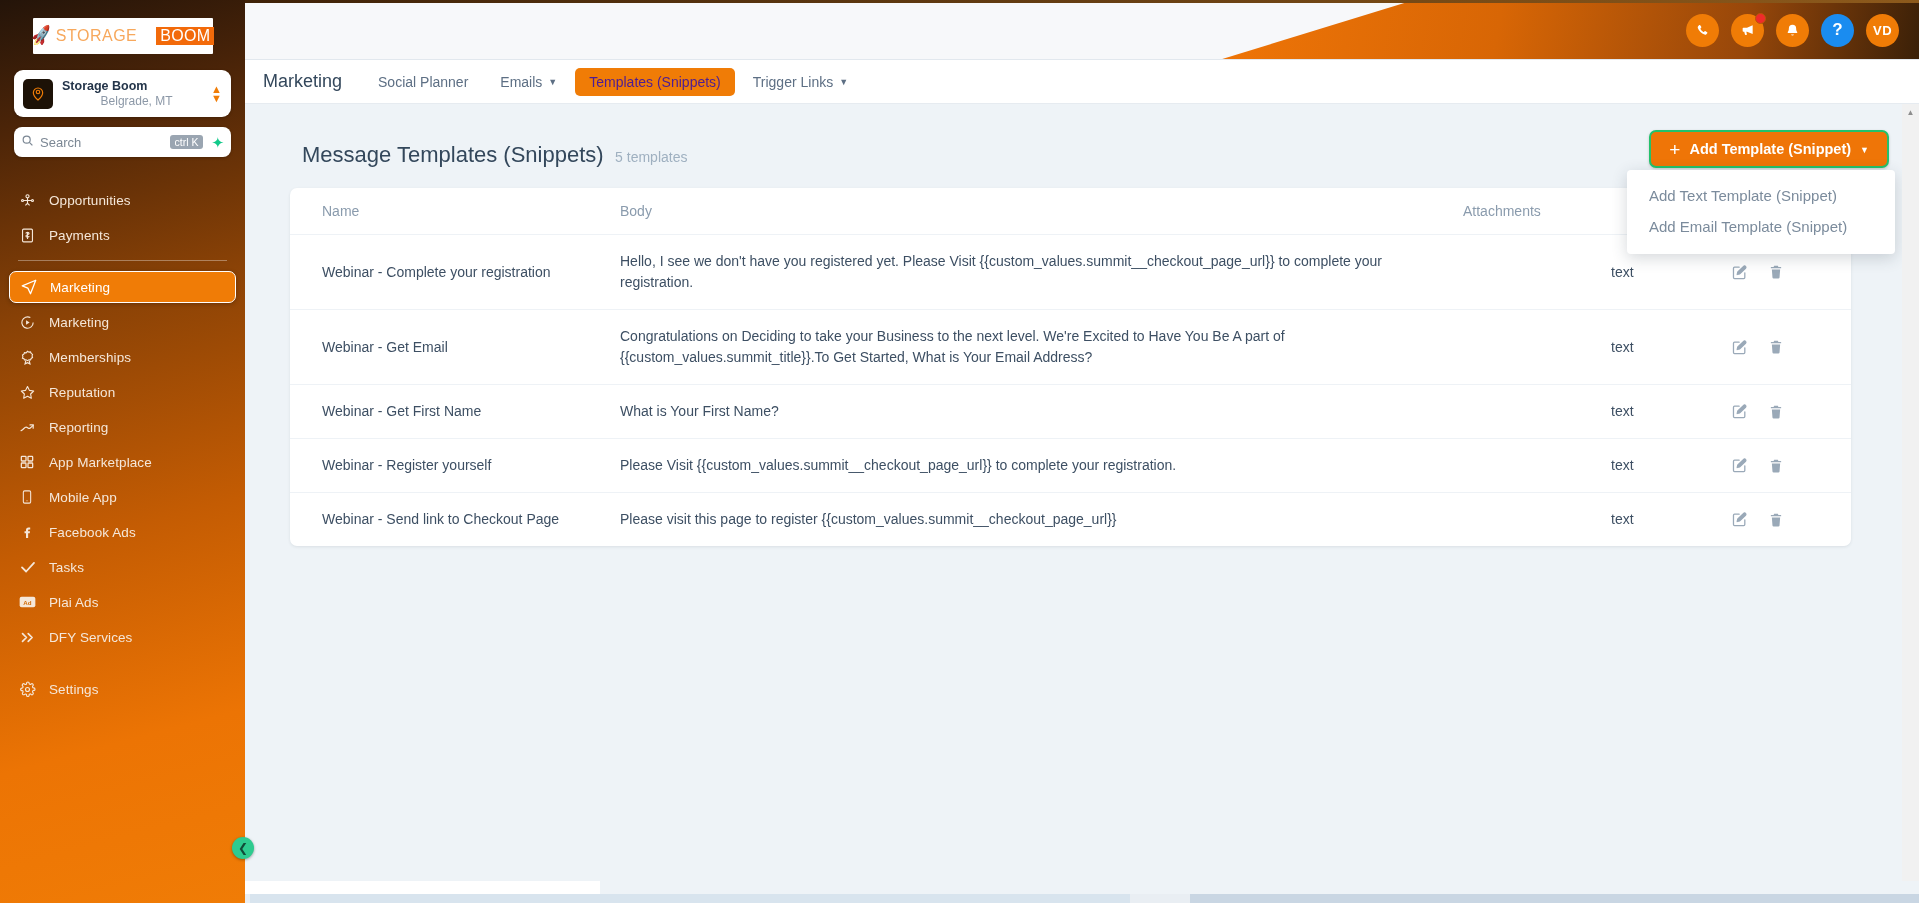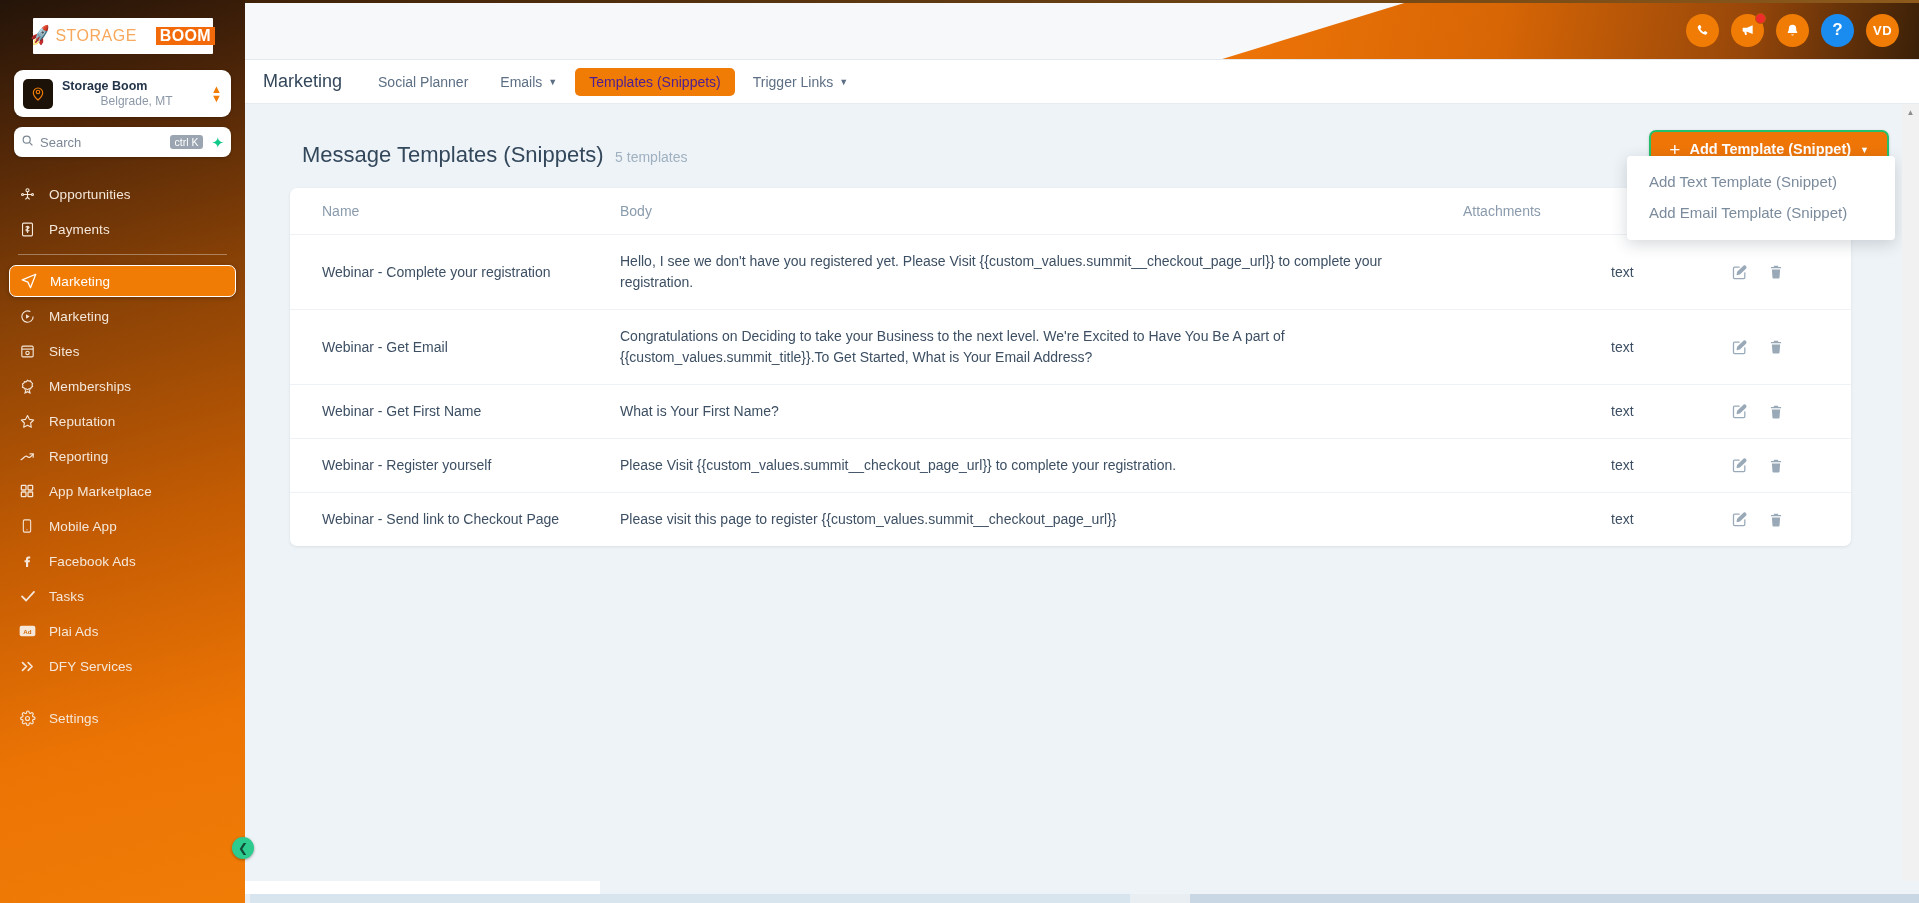--- a/index.html
+++ b/index.html
@@ -22,42 +22,42 @@
   .logo-wrap {
     margin: 18px auto 12px auto;
     background: #fff;
     width: 180px; height: 36px;
     display: flex; align-items: center; justify-content: center;
     border-radius: 1px;
   }
   .logo-rocket { font-size: 17px; line-height: 1; margin-right: 4px; transform: rotate(-10deg); }
   .logo-text1 { color: #f7a85c; font-size: 16px; letter-spacing: .5px; font-weight: 400; }
   .logo-text2 {
-    color: #fff; background: #f26a0a; font-size: 16px; font-weight: 700;
+    color: #fff; background: #f26a0a; font-size: 16px; font-weight: 400;
     padding: 0 4px; letter-spacing: .3px; margin-left: 19px;
   }
 
   .loc-card {
     margin: 4px 14px 10px 14px;
     background: #fff; border-radius: 9px;
     height: 47px; display: flex; align-items: center; padding: 0 9px;
     box-shadow: 0 1px 3px rgba(0,0,0,.25);
   }
   .loc-avatar {
     width: 30px; height: 30px; border-radius: 5px; background: #1d1207;
     display: flex; align-items: center; justify-content: center;
     color: #f07c06; font-size: 15px; flex: 0 0 30px;
   }
   .loc-meta { margin-left: 9px; flex: 1 1 auto; min-width: 0; }
   .loc-name { font-size: 12.5px; color: #24354a; font-weight: 700; line-height: 15px; white-space: nowrap; overflow: hidden; }
   .loc-sub  { font-size: 12px; color: #8c98a7; line-height: 15px; white-space: nowrap; overflow: hidden; text-align: center; }
   .loc-chev { color: #f07c06; font-size: 11px; line-height: 9px; text-align: center; }
 
   .search-box {
-    margin: 0 14px 16px 14px; background: #fff; border-radius: 8px;
+    margin: 0 14px 22px 14px; background: #fff; border-radius: 8px;
     height: 30px; display: flex; align-items: center; padding: 0 7px;
     box-shadow: 0 1px 3px rgba(0,0,0,.25);
     position: relative;
   }
   .search-icon { color: #7b8794; font-size: 12px; margin-right: 6px; }
   .search-input {
     border: 0; outline: 0; font-size: 13px; color: #4a5664; flex: 1 1 auto;
     font-family: "Liberation Sans", sans-serif; background: transparent; min-width: 0;
   }
   .search-input::placeholder { color: #7b8794; }
@@ -134,21 +134,21 @@
 
   .add-wrap { position: relative; }
   .add-btn {
     background: #ef7507; color: #fff; border: 2px solid #23c16b; border-radius: 7px;
     height: 38px; padding: 0 18px; display: flex; align-items: center; gap: 9px;
     font-size: 14.5px; font-weight: 700; cursor: pointer; white-space: nowrap;
     box-shadow: 0 1px 3px rgba(0,0,0,.18);
   }
   .add-btn .plus { font-size: 19px; font-weight: 400; line-height: 1; }
   .dropdown {
-    position: absolute; top: 26px; right: -6px; width: 268px;
+    position: absolute; top: 40px; right: -6px; width: 268px;
     background: #fff; border-radius: 4px; padding: 10px 0 12px 0;
     box-shadow: 0 4px 16px rgba(40,55,70,.20);
   }
   .dd-item { font-size: 15px; color: #7b8b9c; padding: 7px 22px; cursor: pointer; white-space: nowrap; }
 
   .card {
     background: #fff; border-radius: 7px; box-shadow: 0 1px 3px rgba(40,55,70,.10);
     overflow: hidden; width: 1561px;
   }
   table { width: 100%; border-collapse: collapse; table-layout: fixed; }
@@ -262,30 +262,20 @@
       <div class="nav-item">
         <span class="ico">
           <svg width="17" height="17" viewBox="0 0 24 24" fill="none" stroke="#f5e7d9" stroke-width="1.6">
             <path d="M20 12a8 8 0 1 1-4-6.9"></path>
               <path d="M10 8.8 15 12l-5 3.2z" fill="#f5e7d9" stroke="none"></path>
           </svg>
         </span>
         <span class="lbl">Marketing</span>
       </div>
 
-      <div class="nav-item">
-        <span class="ico">
-          <svg width="17" height="17" viewBox="0 0 24 24" fill="none" stroke="#f5e7d9" stroke-width="1.6">
-            <rect x="4" y="4.5" width="16" height="15" rx="1.6"></rect>
-              <path d="M4 8.6h16"></path>
-              <circle cx="12" cy="14" r="2.4"></circle>
-          </svg>
-        </span>
-        <span class="lbl">Sites</span>
-      </div>
 
       <div class="nav-item">
         <span class="ico">
           <svg width="17" height="17" viewBox="0 0 24 24" fill="none" stroke="#f5e7d9" stroke-width="1.6">
             <path d="M12 3.2l2 1.2 2.3-.2.9 2.1 1.9 1.3-.6 2.2.6 2.2-1.9 1.3-.9 2.1-2.3-.2-2 1.2-2-1.2-2.3.2-.9-2.1L4.9 13l.6-2.2-.6-2.2 1.9-1.3.9-2.1 2.3.2z"></path>
             <path d="M9.6 16.5 8.5 21l3.5-1.7L15.5 21l-1.1-4.5"></path>
           </svg>
         </span>
         <span class="lbl">Memberships</span>
       </div>

